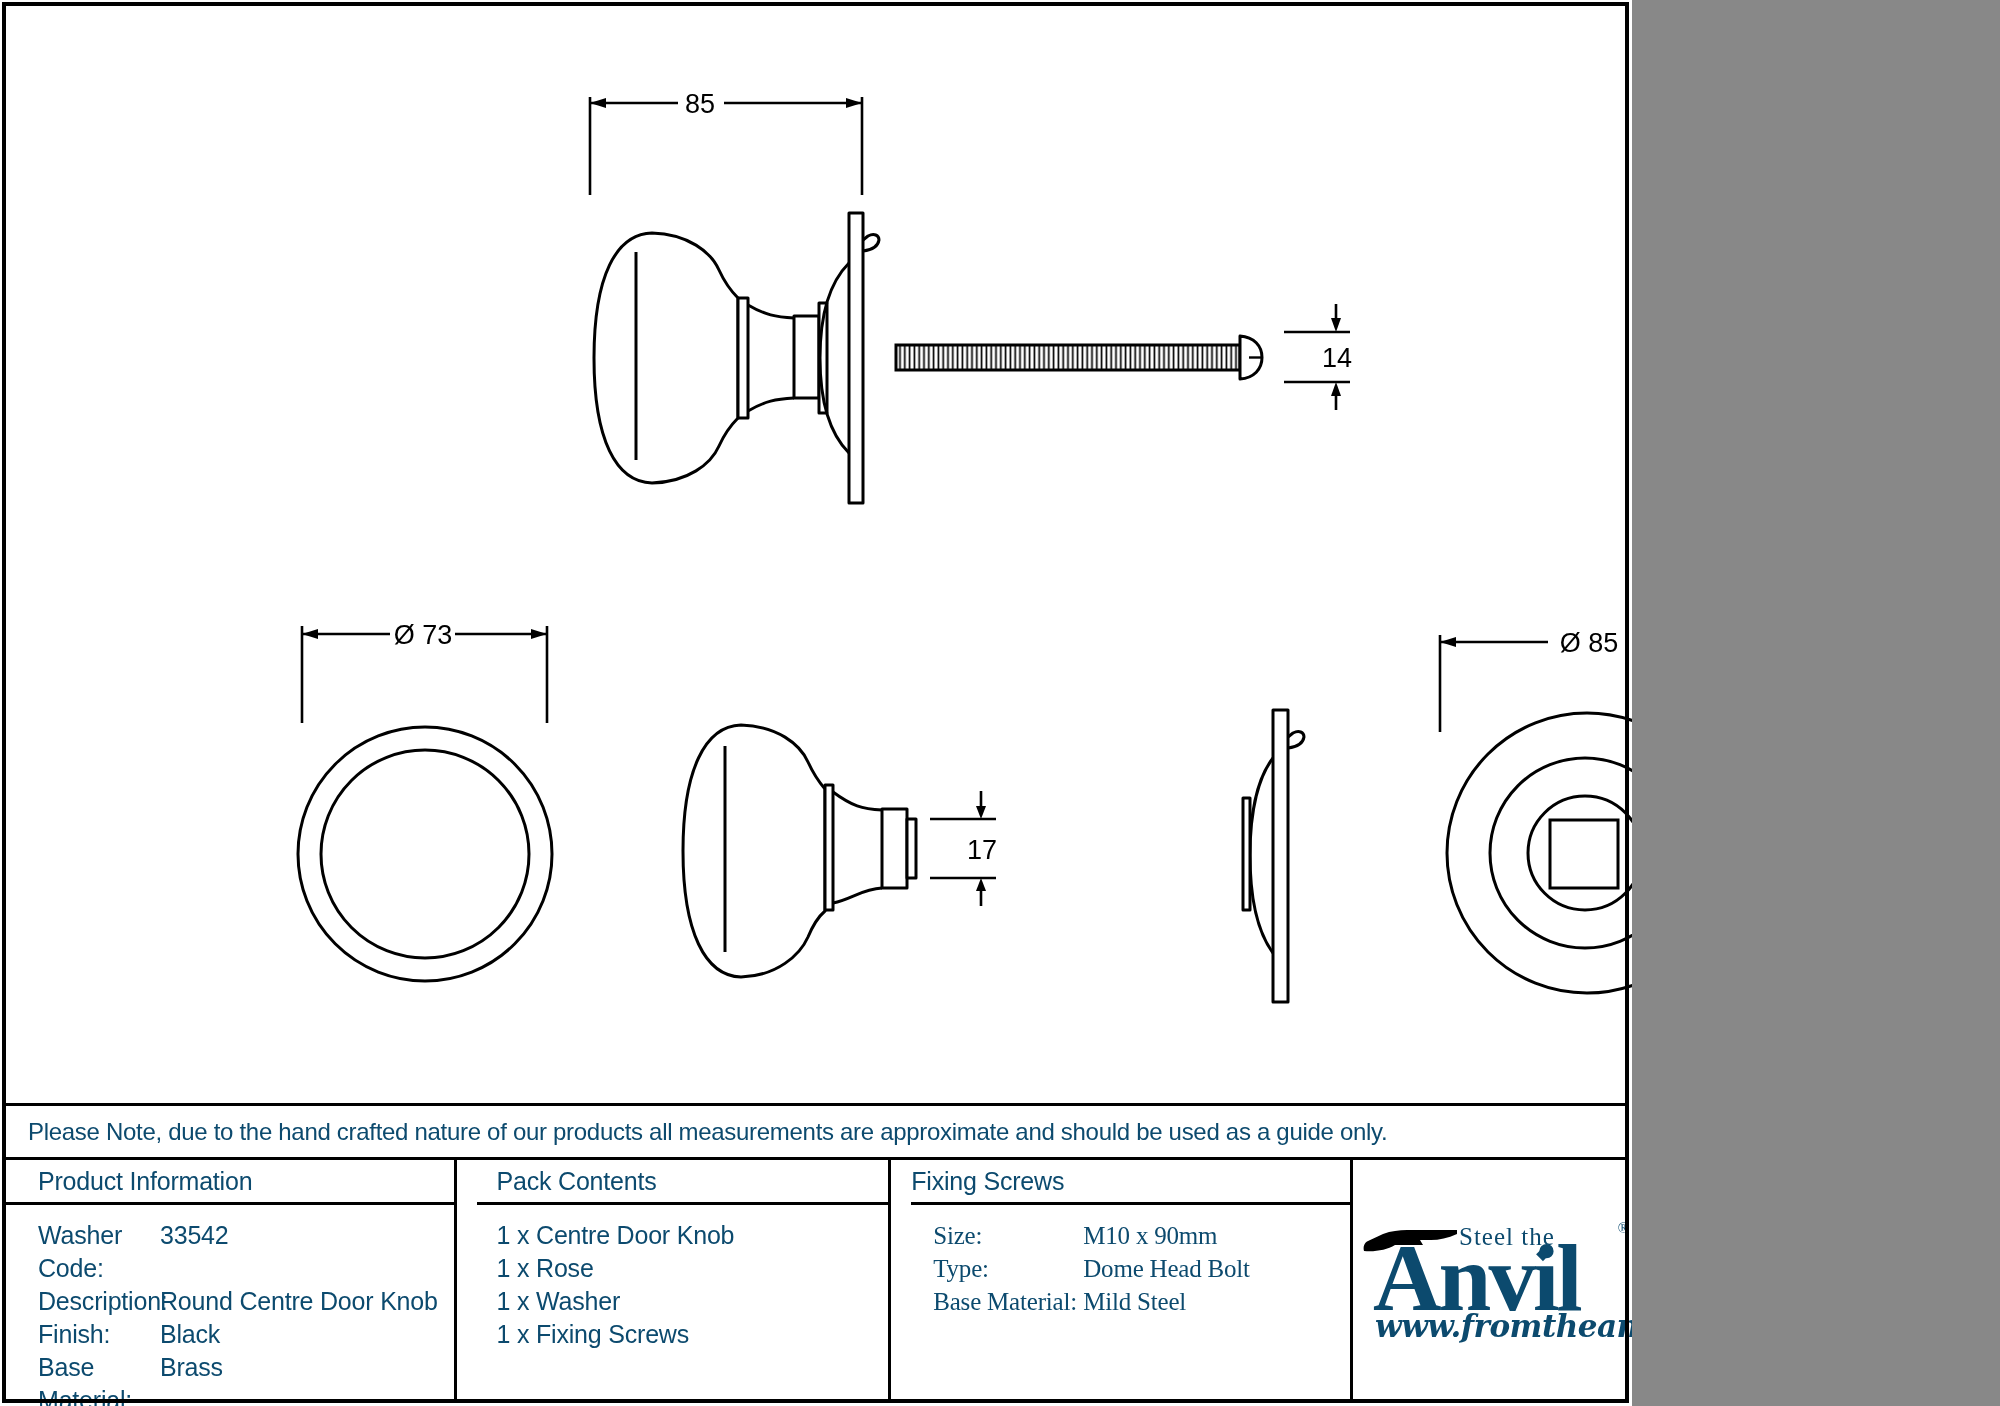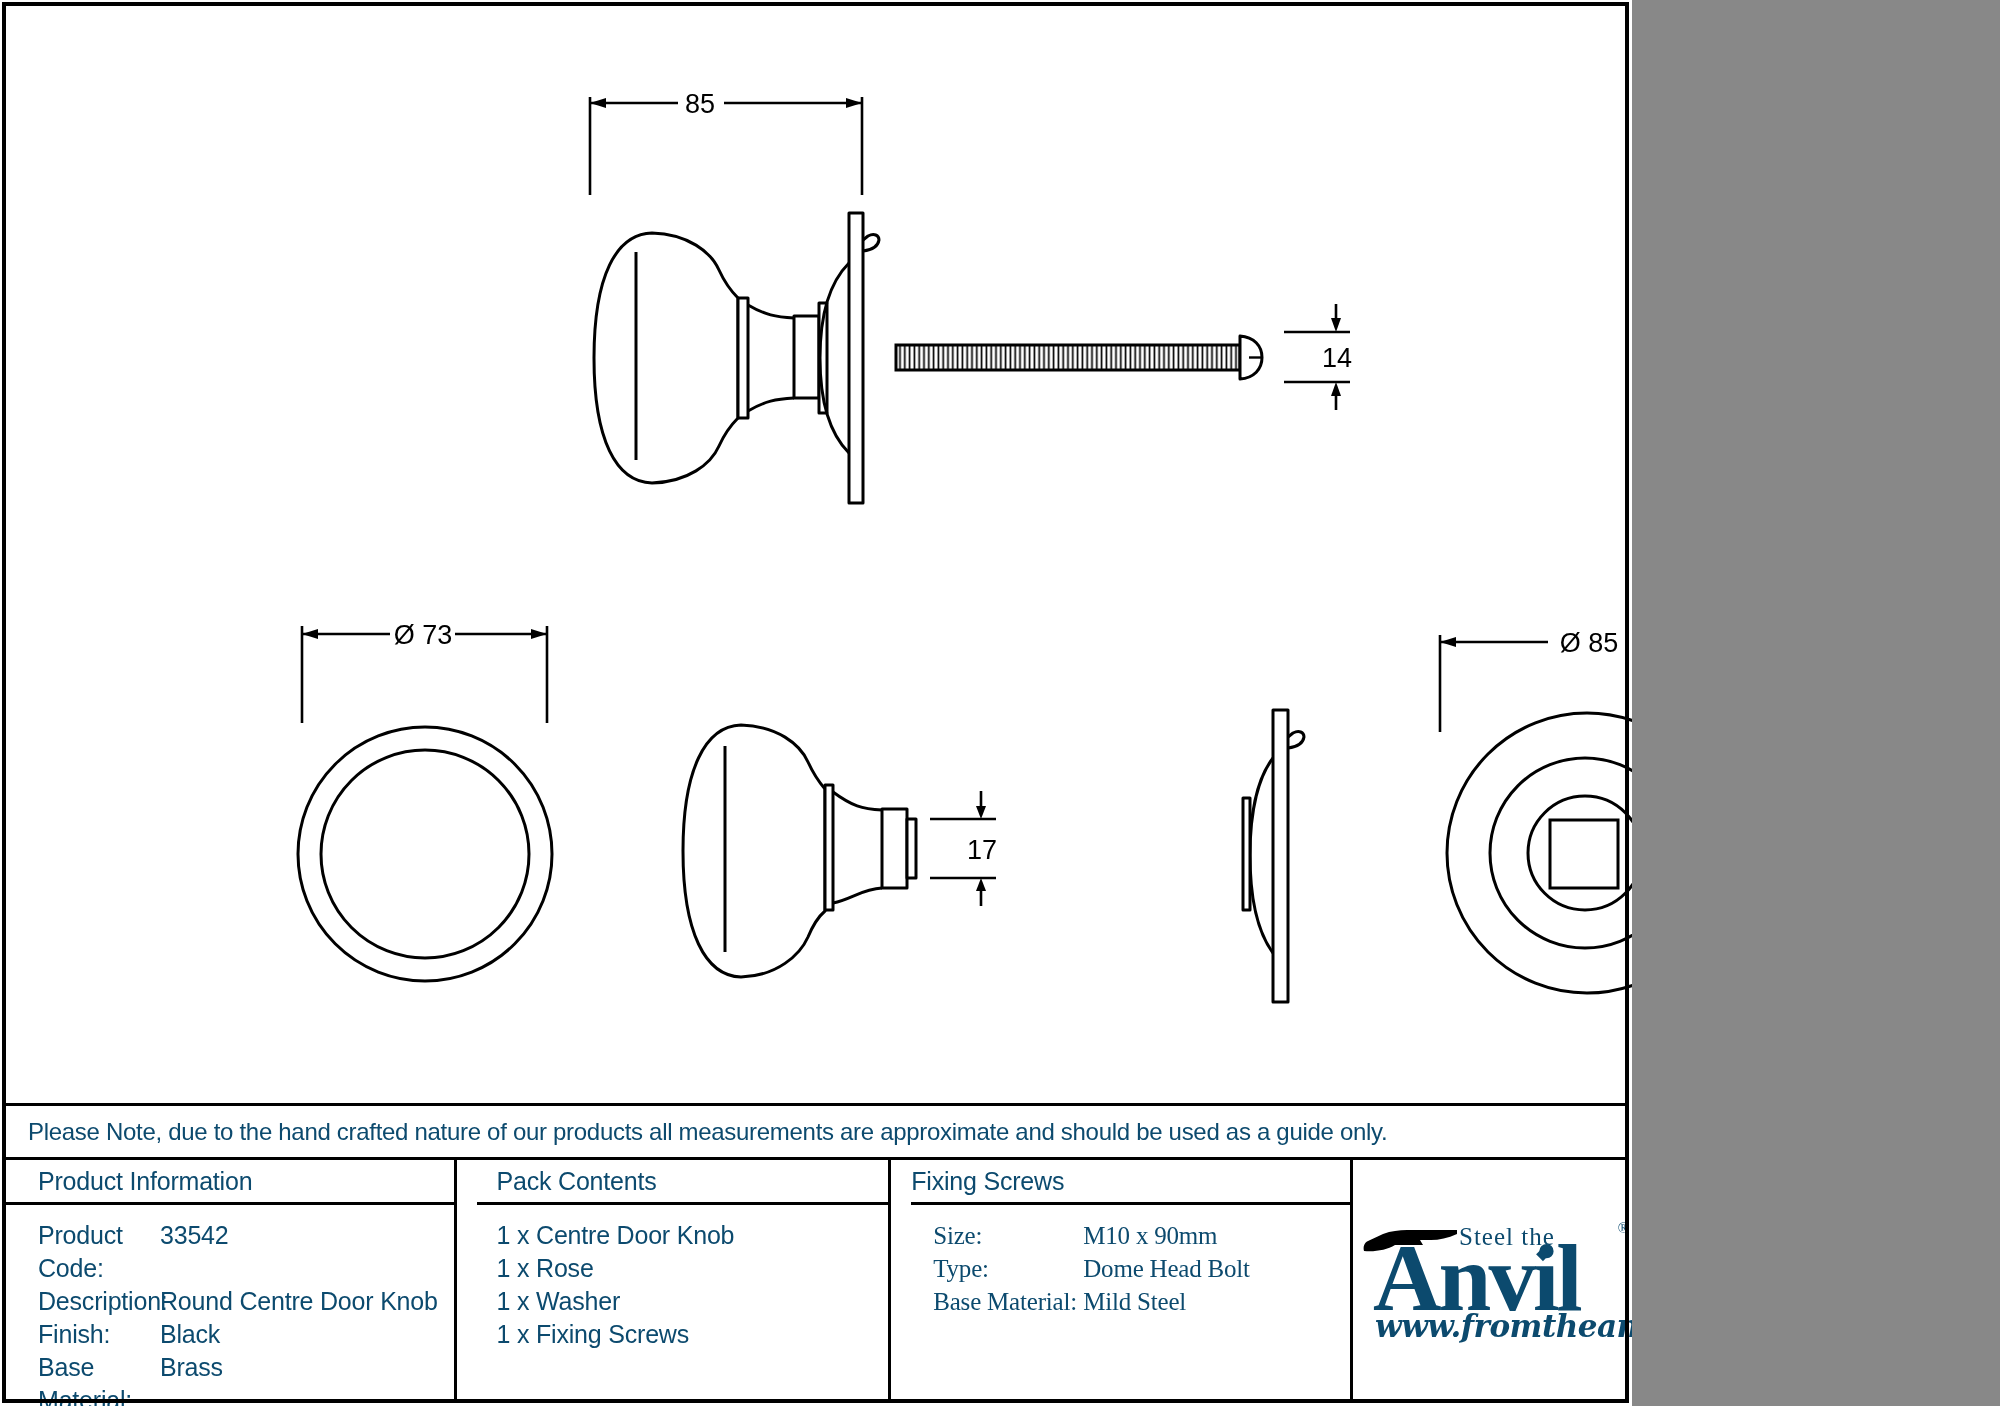--- a/index.html
+++ b/index.html
@@ -174,21 +174,21 @@
   <div class="note-row">
     <span>Please Note, due to the hand crafted nature of our products all measurements are approximate and should be used as a guide only.</span>
   </div>
 
   <div class="info-table">
 
     <div class="col col-product col-divider">
       <div class="col-header">Product Information</div>
       <div class="col-body">
         <div class="kv-row">
-          <span class="kv-label">Product Code:</span>
+          <span class="kv-label">Washer Code:</span>
           <span class="kv-value">33542</span>
         </div>
         <div class="kv-row">
           <span class="kv-label">Description:</span>
           <span class="kv-value">Round Centre Door Knob</span>
         </div>
         <div class="kv-row">
           <span class="kv-label">Finish:</span>
           <span class="kv-value">Black</span>
         </div>

